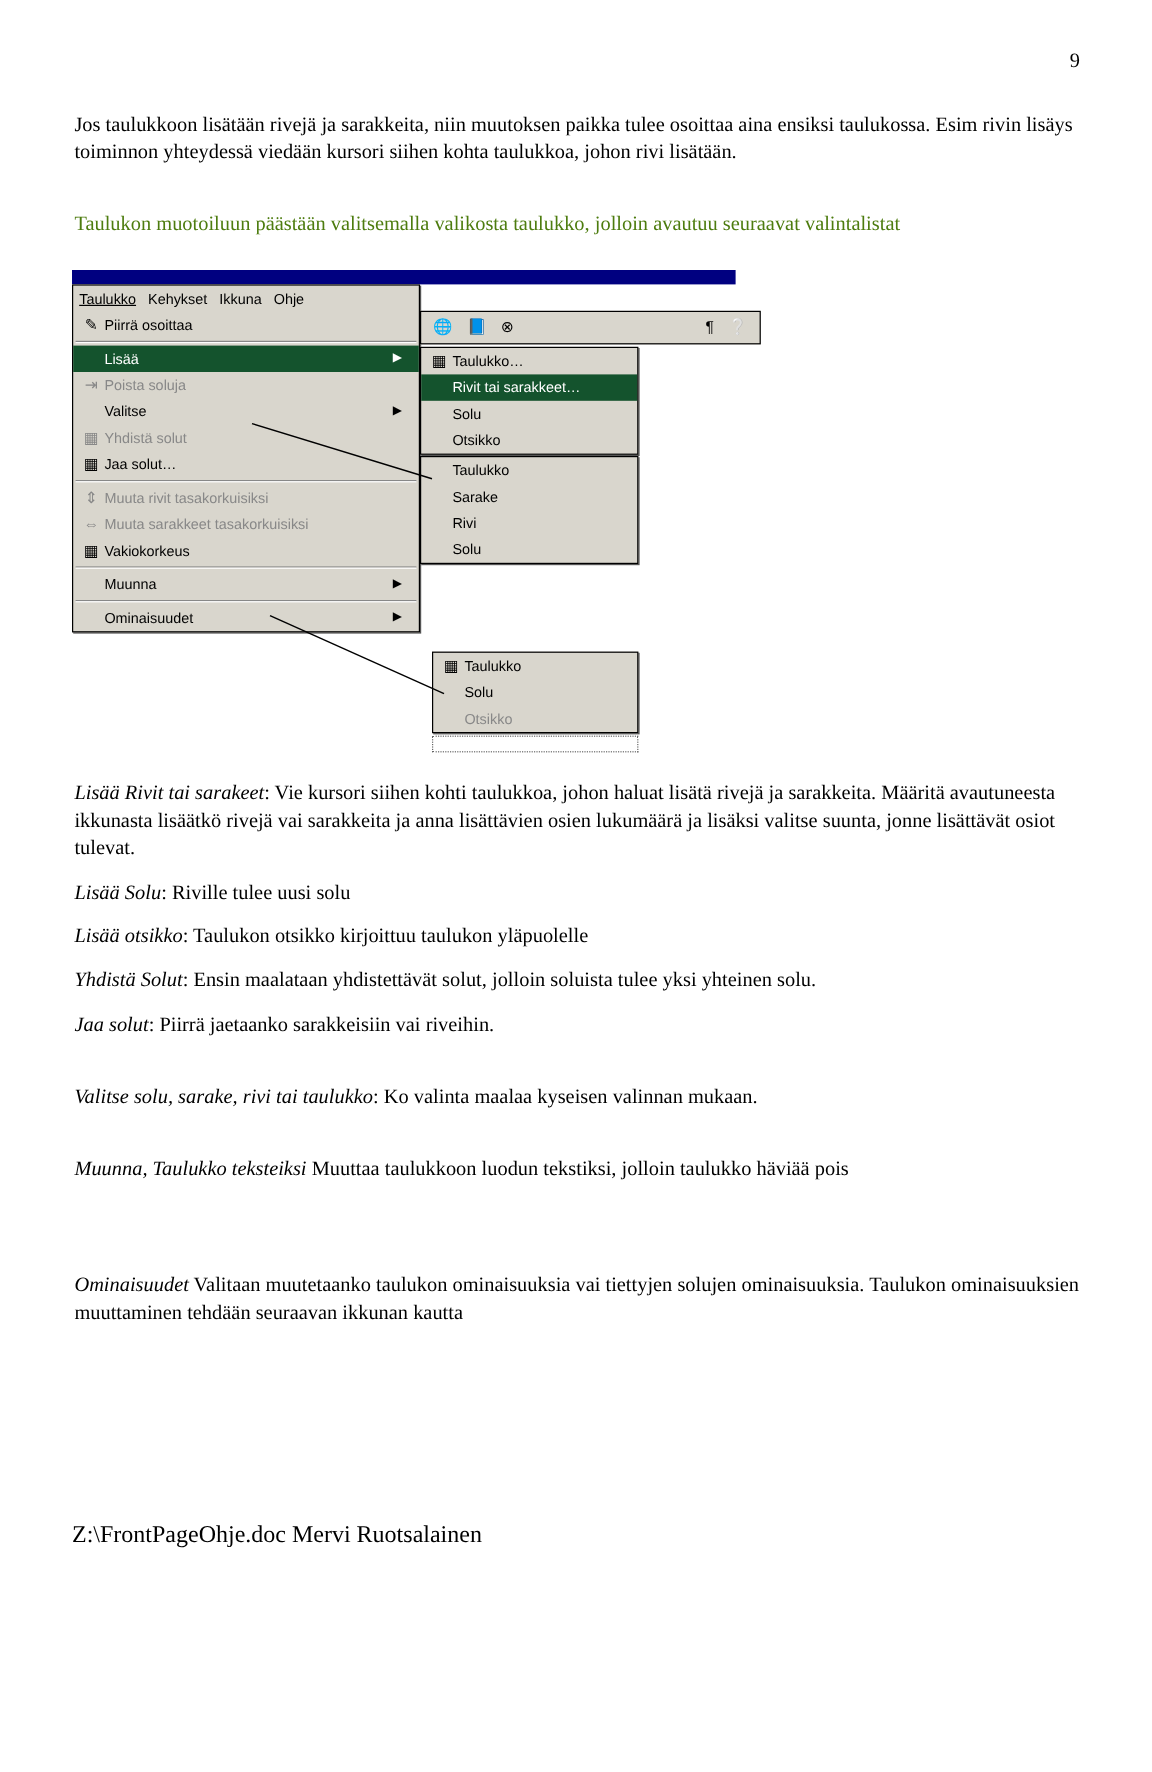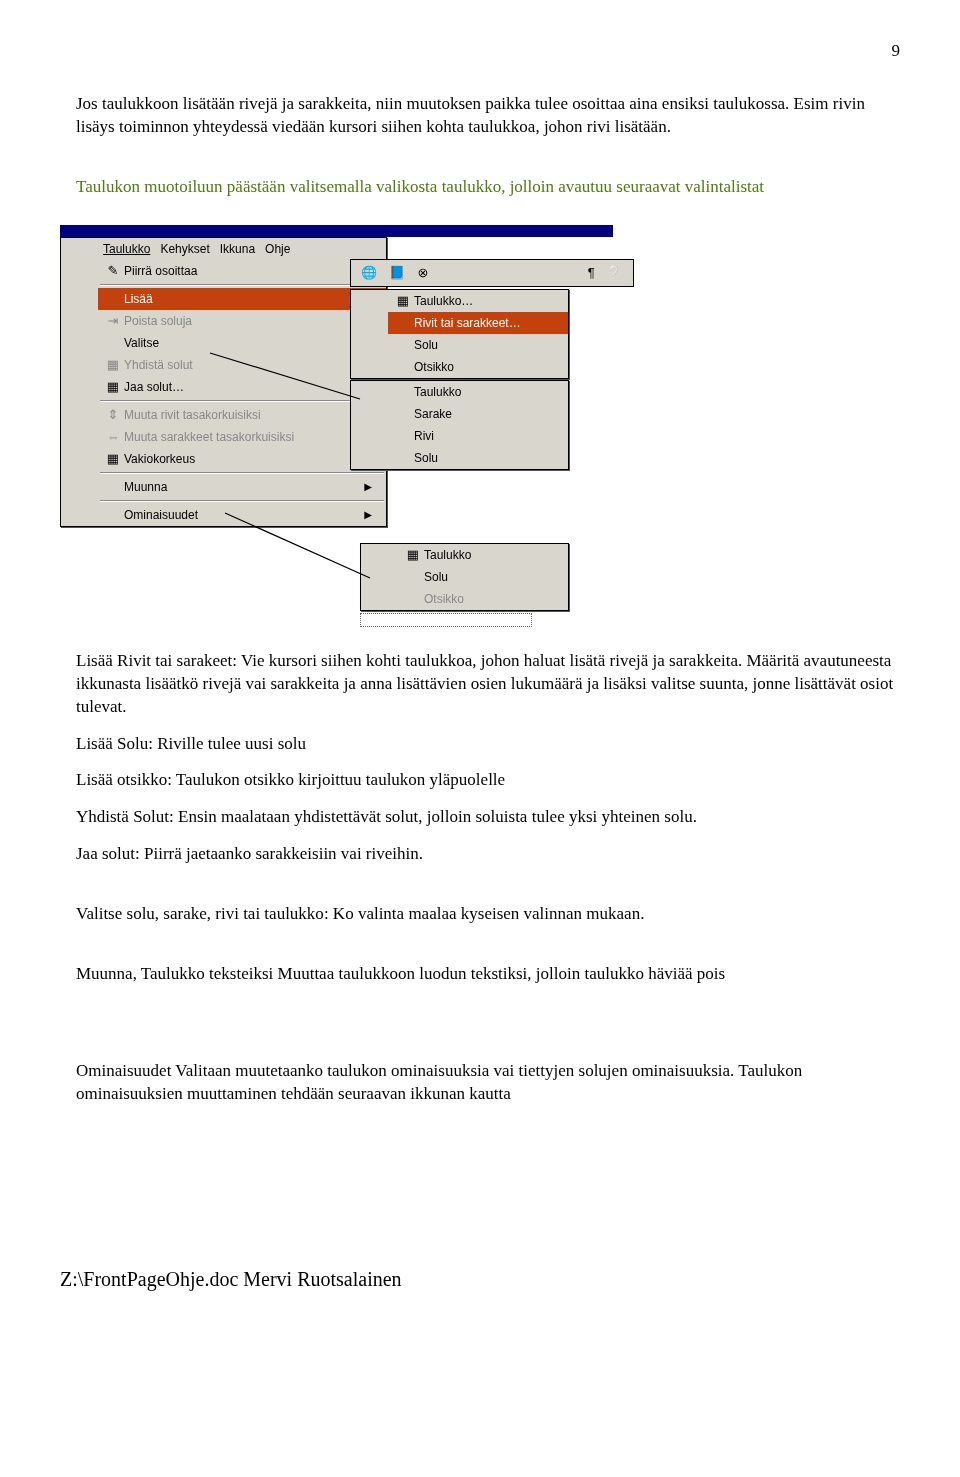--- a/index.html
+++ b/index.html
@@ -11,23 +11,23 @@
     color: #000;
     background: #fff;
     width: 960px;
     box-sizing: border-box;
   }
   .page-num {
     text-align: right;
     font-size: 17px;
     margin-bottom: 30px;
   }
-  p { margin: 0 0 14px 16px; }
+  p { margin: 0 0 14px 2px; }
   .blue { color: #4d7c0f; }
-  .italic { }
+  .italic { font-style: italic; }
   .screenshot {
     margin: 14px 0 22px 0;
     position: relative;
     width: 550px;
     height: 415px;
   }
   
   .topbar {
     position: absolute;
     left: 0; top: 12px;
@@ -35,21 +35,20 @@
     background: #000080;
   }
   
   .menu {
     position: absolute;
     background: #d9d6cd;
     border: 1px solid #000;
     box-shadow: 1px 1px 0 #555;
     font-family: Tahoma, Arial, sans-serif;
     font-size: 12px;
-    padding-left: 37px;
   }
   .menu .row {
     display: flex;
     align-items: center;
     height: 22px;
     padding: 0 14px 0 4px;
     white-space: nowrap;
   }
   .menu .row .icn {
     width: 22px;
@@ -57,21 +56,21 @@
     align-items: center;
     justify-content: center;
     font-size: 13px;
   }
   .menu .row .lbl { flex: 1; }
   .menu .row .arr {
     margin-left: 20px;
     font-size: 10px;
   }
   .menu .row.sel {
-    background: #c2410c;
+    background: #14532d;
     color: #fff;
     align-items: center;
   }
   .menu .row.dis { color: #888; }
   .menu .sep {
     border-top: 1px solid #888;
     border-bottom: 1px solid #fff;
     margin: 2px 2px;
     height: 0;
   }

